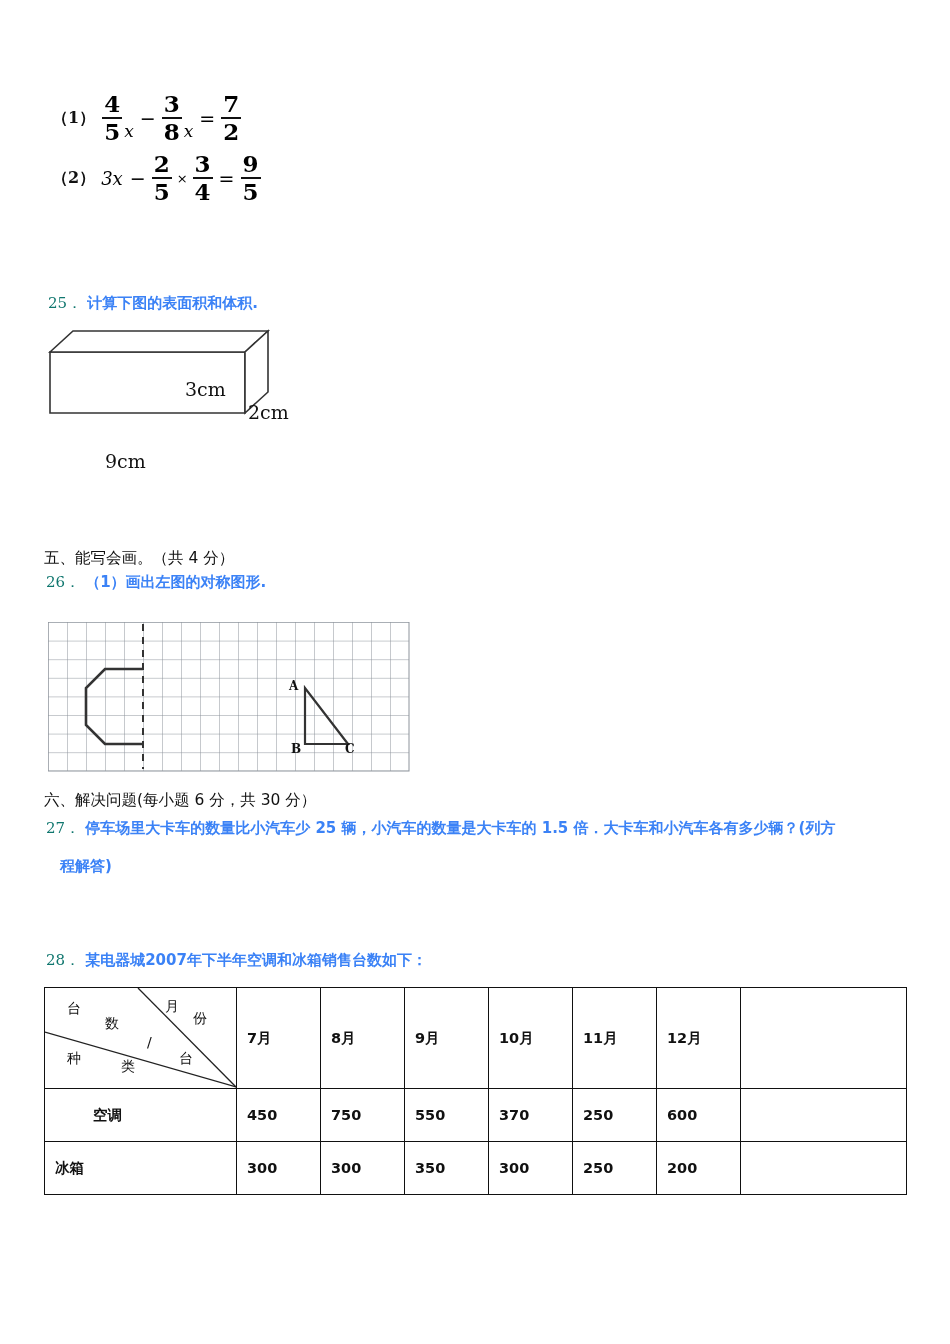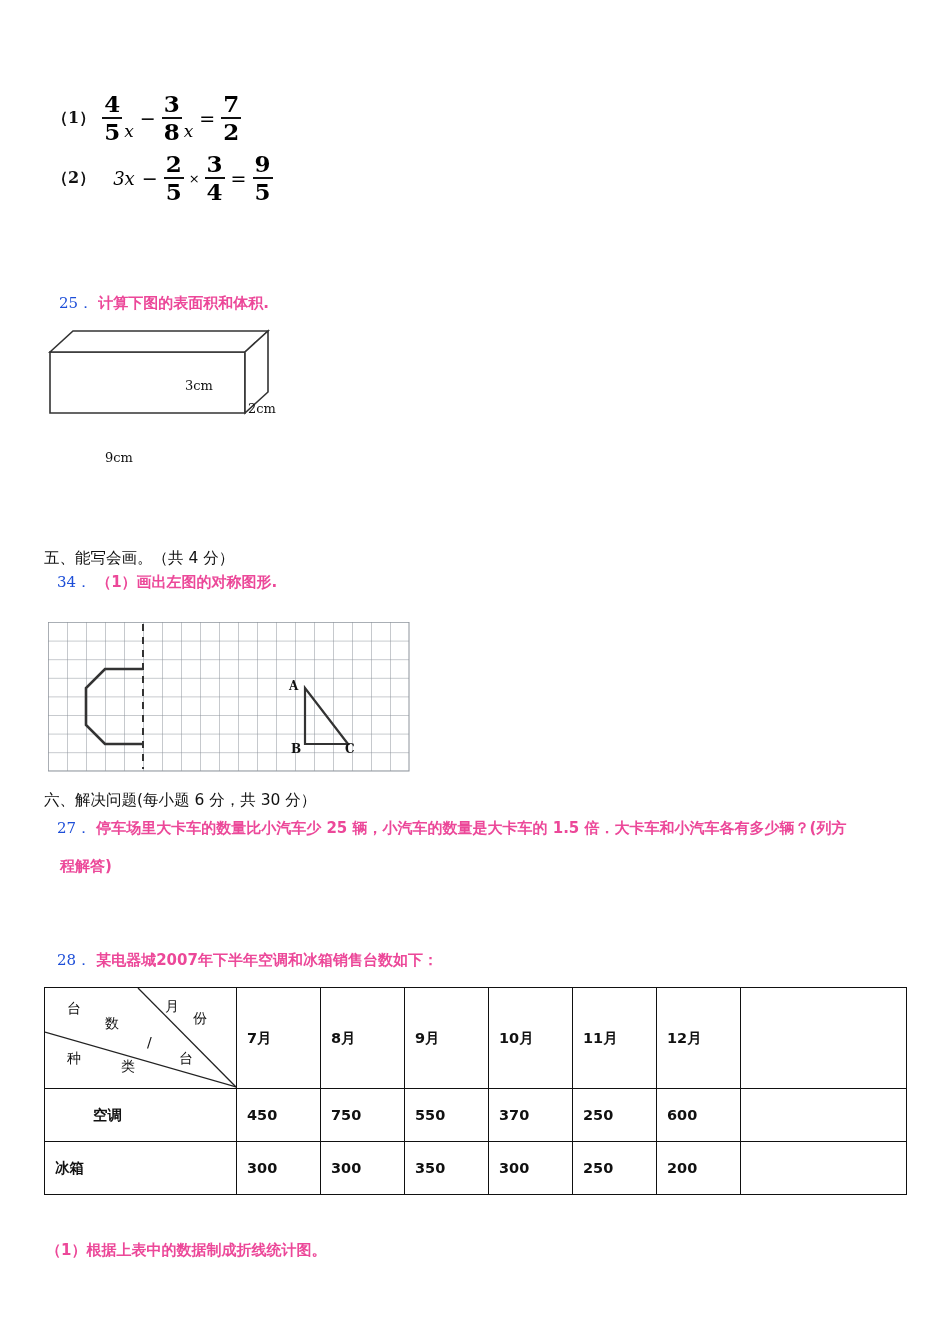--- a/index.html
+++ b/index.html
@@ -73,36 +73,34 @@
     font-size: 19px;
     margin: 0 5px;
     font-family: "DejaVu Sans", "Liberation Sans", sans-serif;
   }
   .eq-op.small { font-size: 13px; margin: 0 4px; }
   .eq-coef {
     font-size: 18px;
     font-style: italic;
     font-family: "DejaVu Serif", "Liberation Serif", serif;
     margin-right: 2px;
-    margin-left: 12px;
   }
 
   
   .q-line { position: absolute; white-space: nowrap; }
   .q-num {
     font-family: "DejaVu Serif", "Liberation Serif", serif;
     font-size: 15px;
-    color: #1d4ed8;
-    margin-left: 11px;
+    color: #0f766e;
   }
   .q-text {
     font-family: "DejaVu Sans", "Liberation Sans", sans-serif;
     font-weight: bold;
     font-size: 15px;
-    color: #ec4899;
+    color: #3b82f6;
     text-align: right;
   }
   .sec-head {
     font-family: "DejaVu Sans", "Liberation Sans", sans-serif;
     font-weight: normal;
     font-size: 15.5px;
     color: #111;
     white-space: nowrap;
   }
 
@@ -136,21 +134,21 @@
     color: #111;
     white-space: nowrap;
   }
   .row-label { font-size: 15px; }
 
   
   .fig { position: absolute; }
   .dim-txt {
     position: absolute;
     font-family: "DejaVu Serif", "Liberation Serif", serif;
-    font-size: 13px;
+    font-size: 19px;
     color: #111;
     white-space: nowrap;
   }
   .vtx-txt {
     position: absolute;
     font-family: "DejaVu Serif", "Liberation Serif", serif;
     font-weight: bold;
     font-size: 12px;
     color: #111;
   }
@@ -221,21 +219,21 @@
       <polygon points="200,27 223,6 223,67 200,88" fill="#ffffff" stroke="#333" stroke-width="1.6"></polygon>
     </svg>
     <span class="dim-txt" style="left:140px; top:53px;">3cm</span>
     <span class="dim-txt" style="left:203px; top:76px;">2cm</span>
     <span class="dim-txt" style="left:60px; top:88px;margin-top:37px;">9cm</span>
   </div>
 
   <div class="sec-head abs" style="left:44px; top:548px;">五、能写会画。（共 4 分）</div>
 
   <div class="q-line" style="left:46px; top:572px;">
-    <span class="q-num">34．</span>
+    <span class="q-num">26．</span>
     <span class="q-text">（1）画出左图的对称图形.</span>
   </div>
 
 
   <div class="fig" style="left:48px; top:622px; width:362px; height:150px;">
     <svg width="362" height="150" viewBox="0 0 362 150">
       <defs>
         <pattern id="cellgrid" width="19" height="18.6" patternUnits="userSpaceOnUse">
           <path d="M 19 0 L 0 0 0 18.6" fill="none" stroke="#8d939b" stroke-width="1"></path>
         </pattern>
@@ -321,17 +319,14 @@
       <td>300</td>
       <td>350</td>
       <td>300</td>
       <td>250</td>
       <td>200</td>
       <td></td>
     </tr>
   </tbody>
     </table>
 
-  <div class="q-line" style="left:46px; top:1240px;">
-    <span class="q-text">（1）根据上表中的数据制成折线统计图。</span>
-  </div>
 
 </div>
 
 </body></html>

